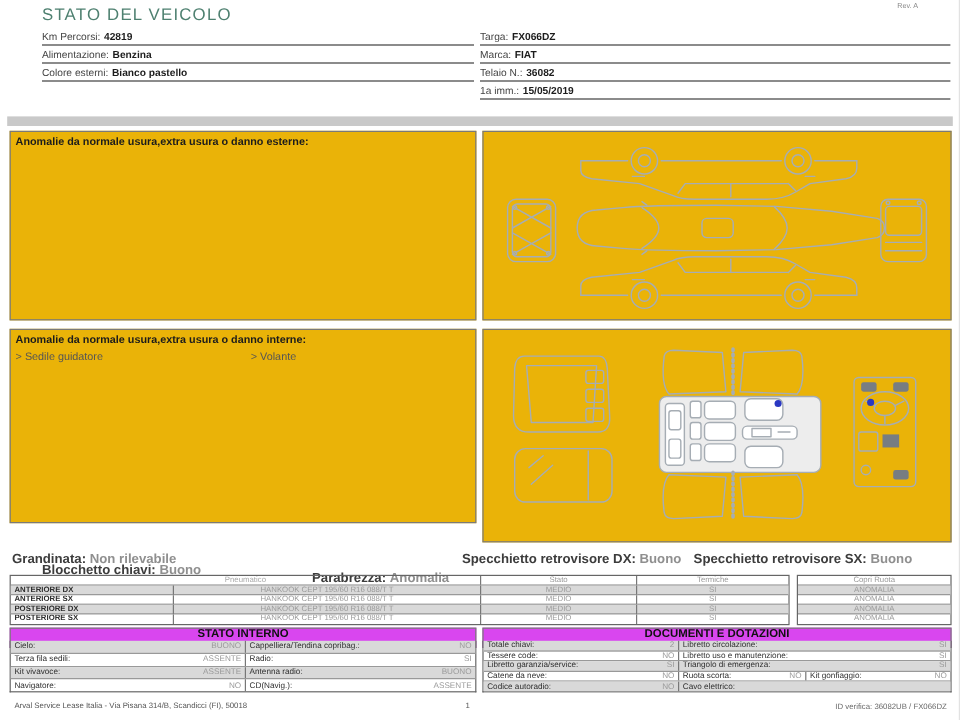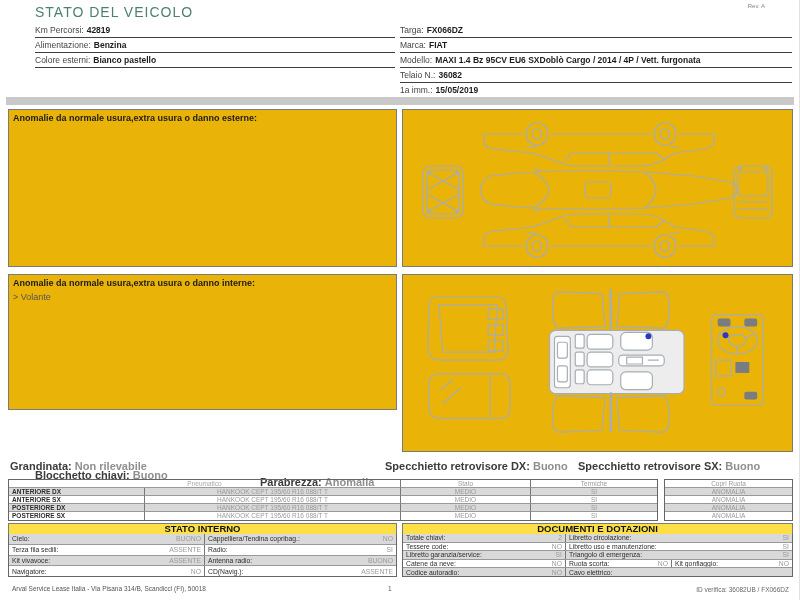--- a/index.html
+++ b/index.html
@@ -17,21 +17,21 @@
   .hdr-right { position:absolute; left:400px; top:25px; width:392px; }
   .field { font-size:8.5px; line-height:11px; border-bottom:1px solid #404040; padding:0 0 1px 0; margin-bottom:2px; }
   .field .fl { color:#444; margin-right:3px; }
   .field .fv { font-weight:bold; color:#1c1c1c; }
 
   .band { position:absolute; left:6px; top:97px; width:788px; height:8px; background:#c9c9c9; }
 
   .box { position:absolute; border:1px solid #7a7a7a; background:#eab308; }
   .box-ext-anom { left:8px;   top:109px; width:389px; height:158px; }
   .box-ext-diag { left:402px; top:109px; width:391px; height:158px; }
-  .box-int-anom { left:8px;   top:274px; width:389px; height:136px; }
+  .box-int-anom { left:8px;   top:274px; width:389px; height:162px; }
   .box-int-diag { left:402px; top:274px; width:391px; height:178px; }
   .box-heading { font-size:9px; font-weight:bold; color:#1c1c1c; padding:3px 4px 2px; }
   .anom-items { display:flex; padding:2px 4px; font-size:9px; color:#555; }
   .anom-items span:first-child { width:196px; }
   .diag { width:100%; height:100%; display:block; }
 
   .cond { position:absolute; font-size:11px; white-space:nowrap; }
   .cond .cl { font-weight:bold; color:#3c3c3c; }
   .cond .cv { color:#8f8f8f; font-weight:bold; }
   .cond-0 { left:10px;  top:460px; }
@@ -50,21 +50,21 @@
   .t-cell:last-child { border-right:none; }
   .t-row:last-child .t-cell { border-bottom:none; }
   .c-pos  { width:136px; font-weight:bold; color:#2e2e2e; padding-left:3px; }
   .c-spec { width:256px; text-align:center; color:#9a9a9a; }
   .c-pnh  { width:392px; text-align:center; }
   .c-stato{ width:130px; text-align:center; color:#9a9a9a; }
   .c-term { width:126px; text-align:center; color:#9a9a9a; }
   .c-full { width:100%; text-align:center; color:#9a9a9a; }
 
   
-  .sec-bar { position:absolute; height:17px; background:#fde047; border:1px solid #7a7a7a;
+  .sec-bar { position:absolute; height:17px; background:#d946ef; border:1px solid #7a7a7a;
              font-size:9.5px; font-weight:bold; color:#111; text-align:center; line-height:10px; }
   .bar-left  { left:8px;   top:523px; width:389px; }
   .bar-right { left:402px; top:523px; width:391px; }
   .info-tbl { position:absolute; top:534px; height:43px; display:flex; flex-direction:column; border:1px solid #666; border-top:none; }
   .tbl-left  { left:8px;   width:389px; }
   .tbl-right { left:402px; width:391px; }
   .i-row { flex:1; display:flex; font-size:6.8px; border-bottom:1px solid #999; }
   .i-row:last-child { border-bottom:none; }
   .i-row.shade { background:#d9d9d9; }
   .i-cell { display:flex; justify-content:space-between; align-items:center; border-right:1px solid #777; padding:0 3px; overflow:hidden; white-space:nowrap; }
@@ -91,21 +91,20 @@
 
   <div class="hdr-left">
     <div class="field"><span class="fl">Km Percorsi:</span><span class="fv">42819</span></div>
     <div class="field"><span class="fl">Alimentazione:</span><span class="fv">Benzina</span></div>
     <div class="field"><span class="fl">Colore esterni:</span><span class="fv">Bianco pastello</span></div>
   </div>
 
   <div class="hdr-right">
     <div class="field"><span class="fl">Targa:</span><span class="fv">FX066DZ</span></div>
     <div class="field"><span class="fl">Marca:</span><span class="fv">FIAT</span></div>
-    <div class="field" style="white-space:normal; line-height:11px;"><span class="fl">Modello:</span><span class="fv">MAXI 1.4 Bz 95CV EU6 SXDoblò Cargo / 2014 / 4P / Vett. furgonata</span></div>
     <div class="field"><span class="fl">Telaio N.:</span><span class="fv">36082</span></div>
     <div class="field"><span class="fl">1a imm.:</span><span class="fv">15/05/2019</span></div>
   </div>
 
   <div class="band"></div>
 
   <div class="box box-ext-anom">
     <div class="box-heading">Anomalie da normale usura,extra usura o danno esterne:</div>
   </div>
 
@@ -151,20 +150,21 @@
 
       <use href="#sidecar" transform="translate(78,58) scale(1,-1)"></use>
 
       <use href="#sidecar" transform="translate(78,102)"></use>
     </svg>
   </div>
 
   <div class="box box-int-anom">
     <div class="box-heading">Anomalie da normale usura,extra usura o danno interne:</div>
     <div class="anom-items">
+      <span>&gt; Sedile guidatore</span>
       <span>&gt; Volante</span>
     </div>
   </div>
 
   <div class="box box-int-diag">
     <svg class="diag" viewBox="0 0 389 178">
       <g fill="none" stroke="#a6adb4" stroke-width="1.2" stroke-linejoin="round" stroke-linecap="round">
 
         <path d="M32 22 Q25 22 24 32 L23 72 Q23 86 36 86 L94 86 Q105 86 104 72 L102 32 Q101 22 95 22 Z"></path>
         <path d="M34 30 L93 30 L90 78 L38 78 Z"></path>

